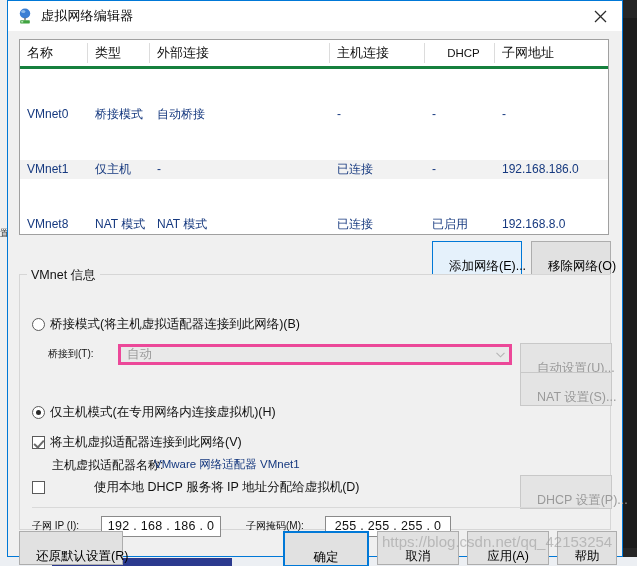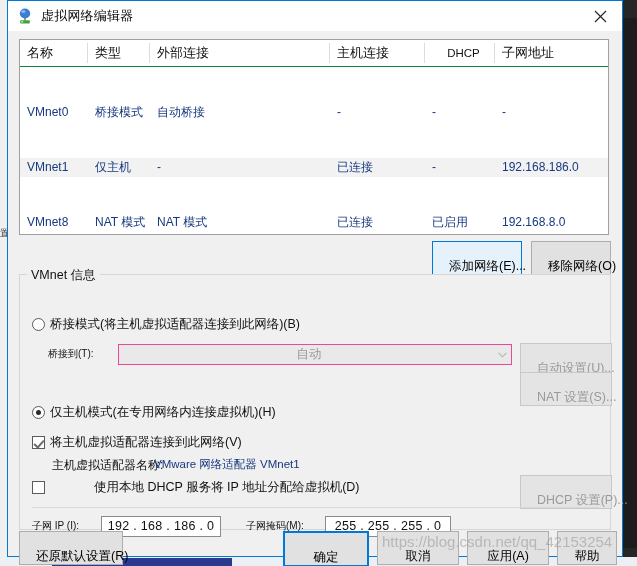--- a/index.html
+++ b/index.html
@@ -123,21 +123,21 @@
     width: 590px;
     height: 196px;
     background: #ffffff;
     border: 1px solid #a0a0a0;
     box-sizing: border-box;
     overflow: hidden;
   }
   .lv-header {
     position: relative;
     height: 26px;
-    border-bottom: 1px solid #15803d;
+    border-bottom: 3px solid #15803d;
     background: #ffffff;
   }
   .lv-header .th {
     position: absolute;
     top: 0;
     height: 26px;
     line-height: 26px;
     font-size: 13px;
     color: #111;
     padding-left: 7px;
@@ -282,26 +282,25 @@
     color: #111;
     white-space: nowrap;
   }
 
   
   .combo {
     position: absolute;
     left: 110px; top: 313px;
     width: 394px; height: 21px;
     background: #e9e9e9;
-    border: 1px solid #ec4899;
+    border: 3px solid #ec4899;
     box-sizing: border-box;
     display: flex;
     align-items: center;
     cursor: default;
-    text-align: center;
   }
   .combo-text {
     font-size: 12.5px;
     color: #9a9a9a;
     padding-left: 6px;
     flex: 1;
     white-space: nowrap;
     overflow: hidden;
   }
   .combo-arrow {

